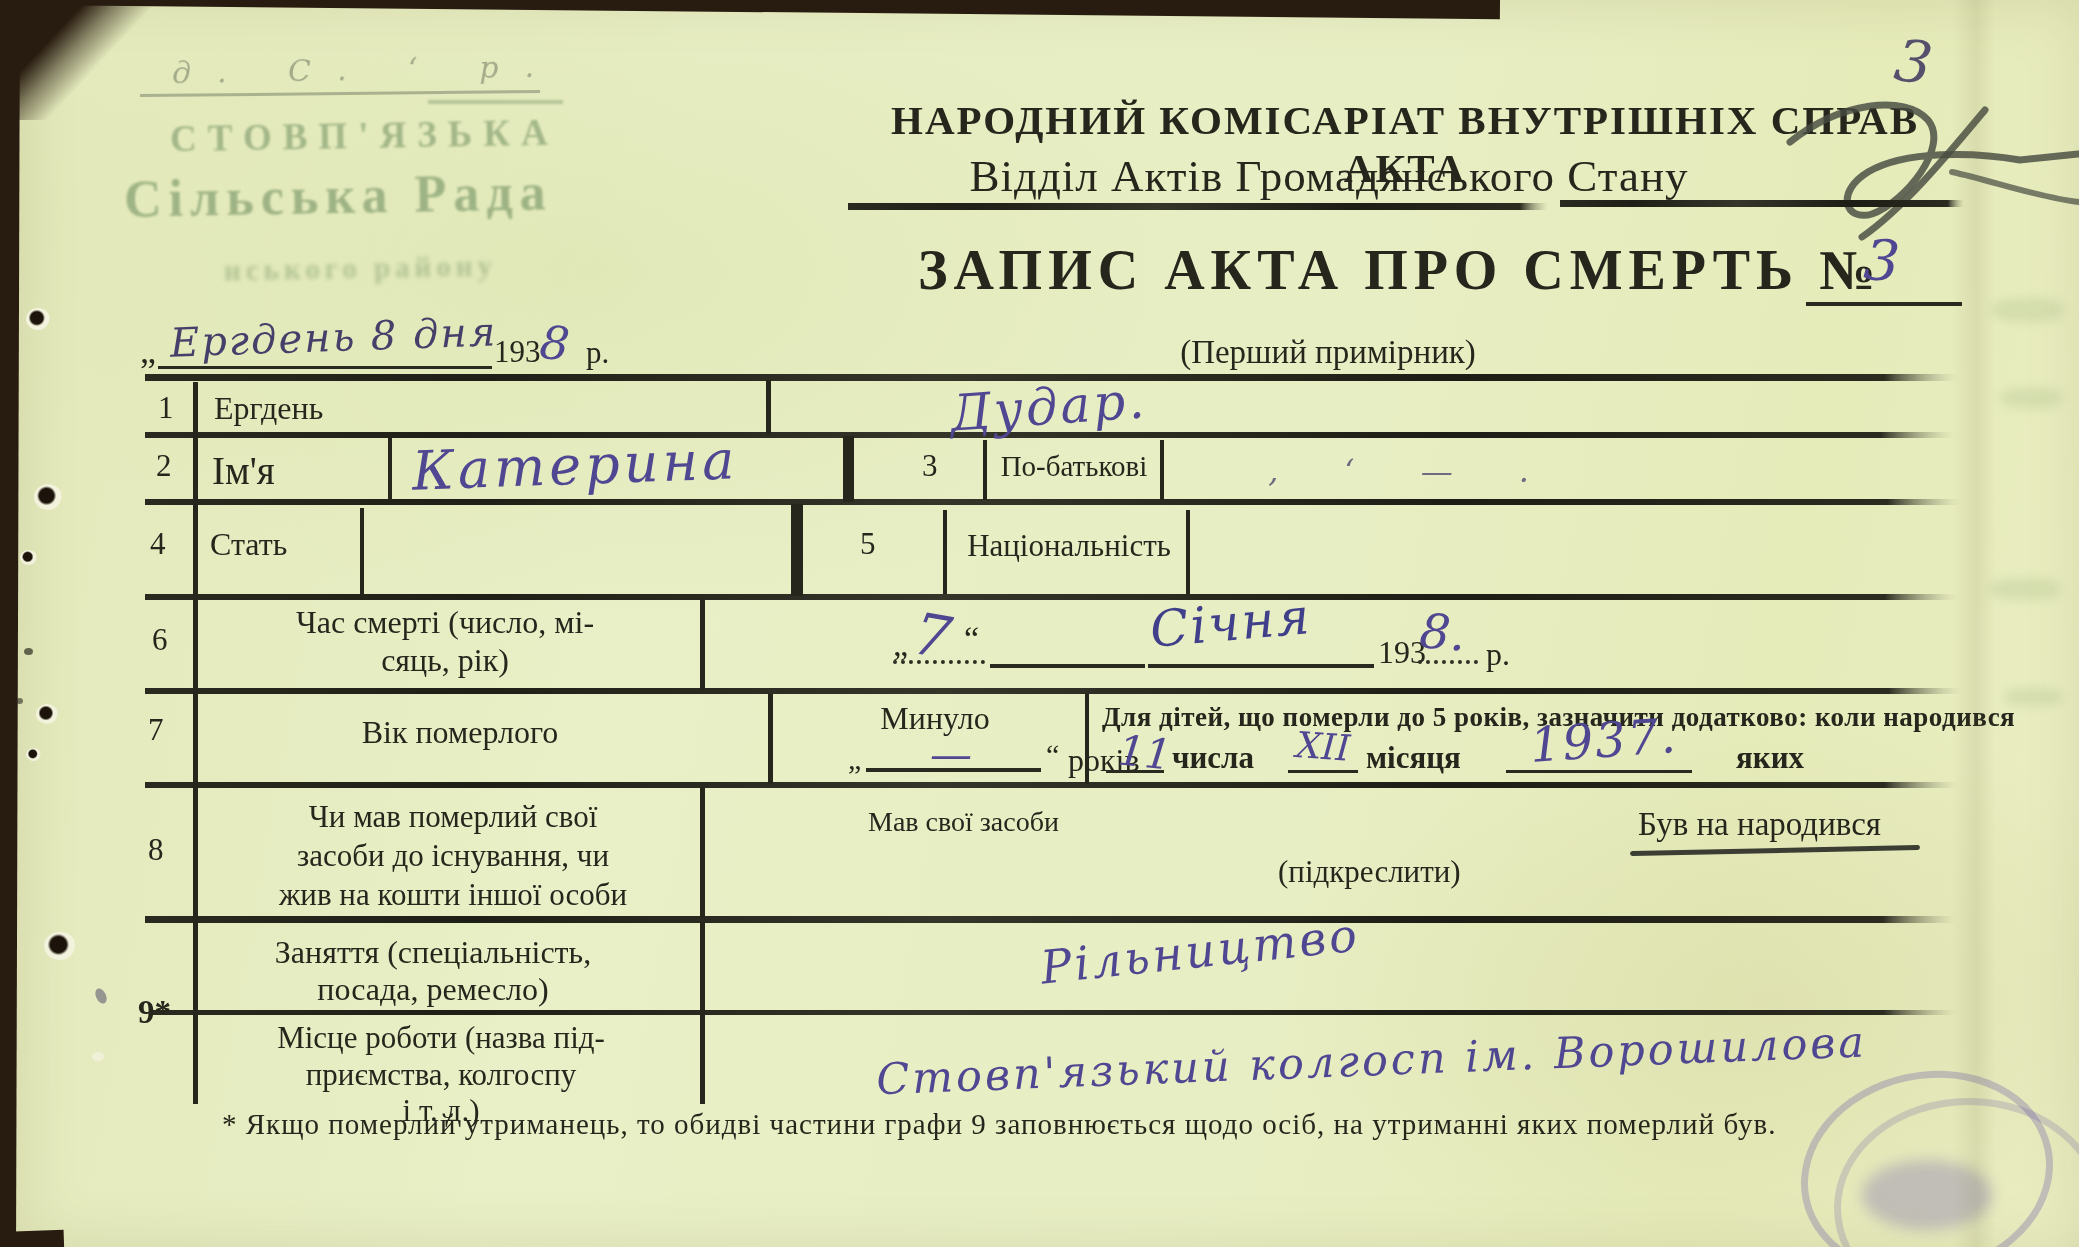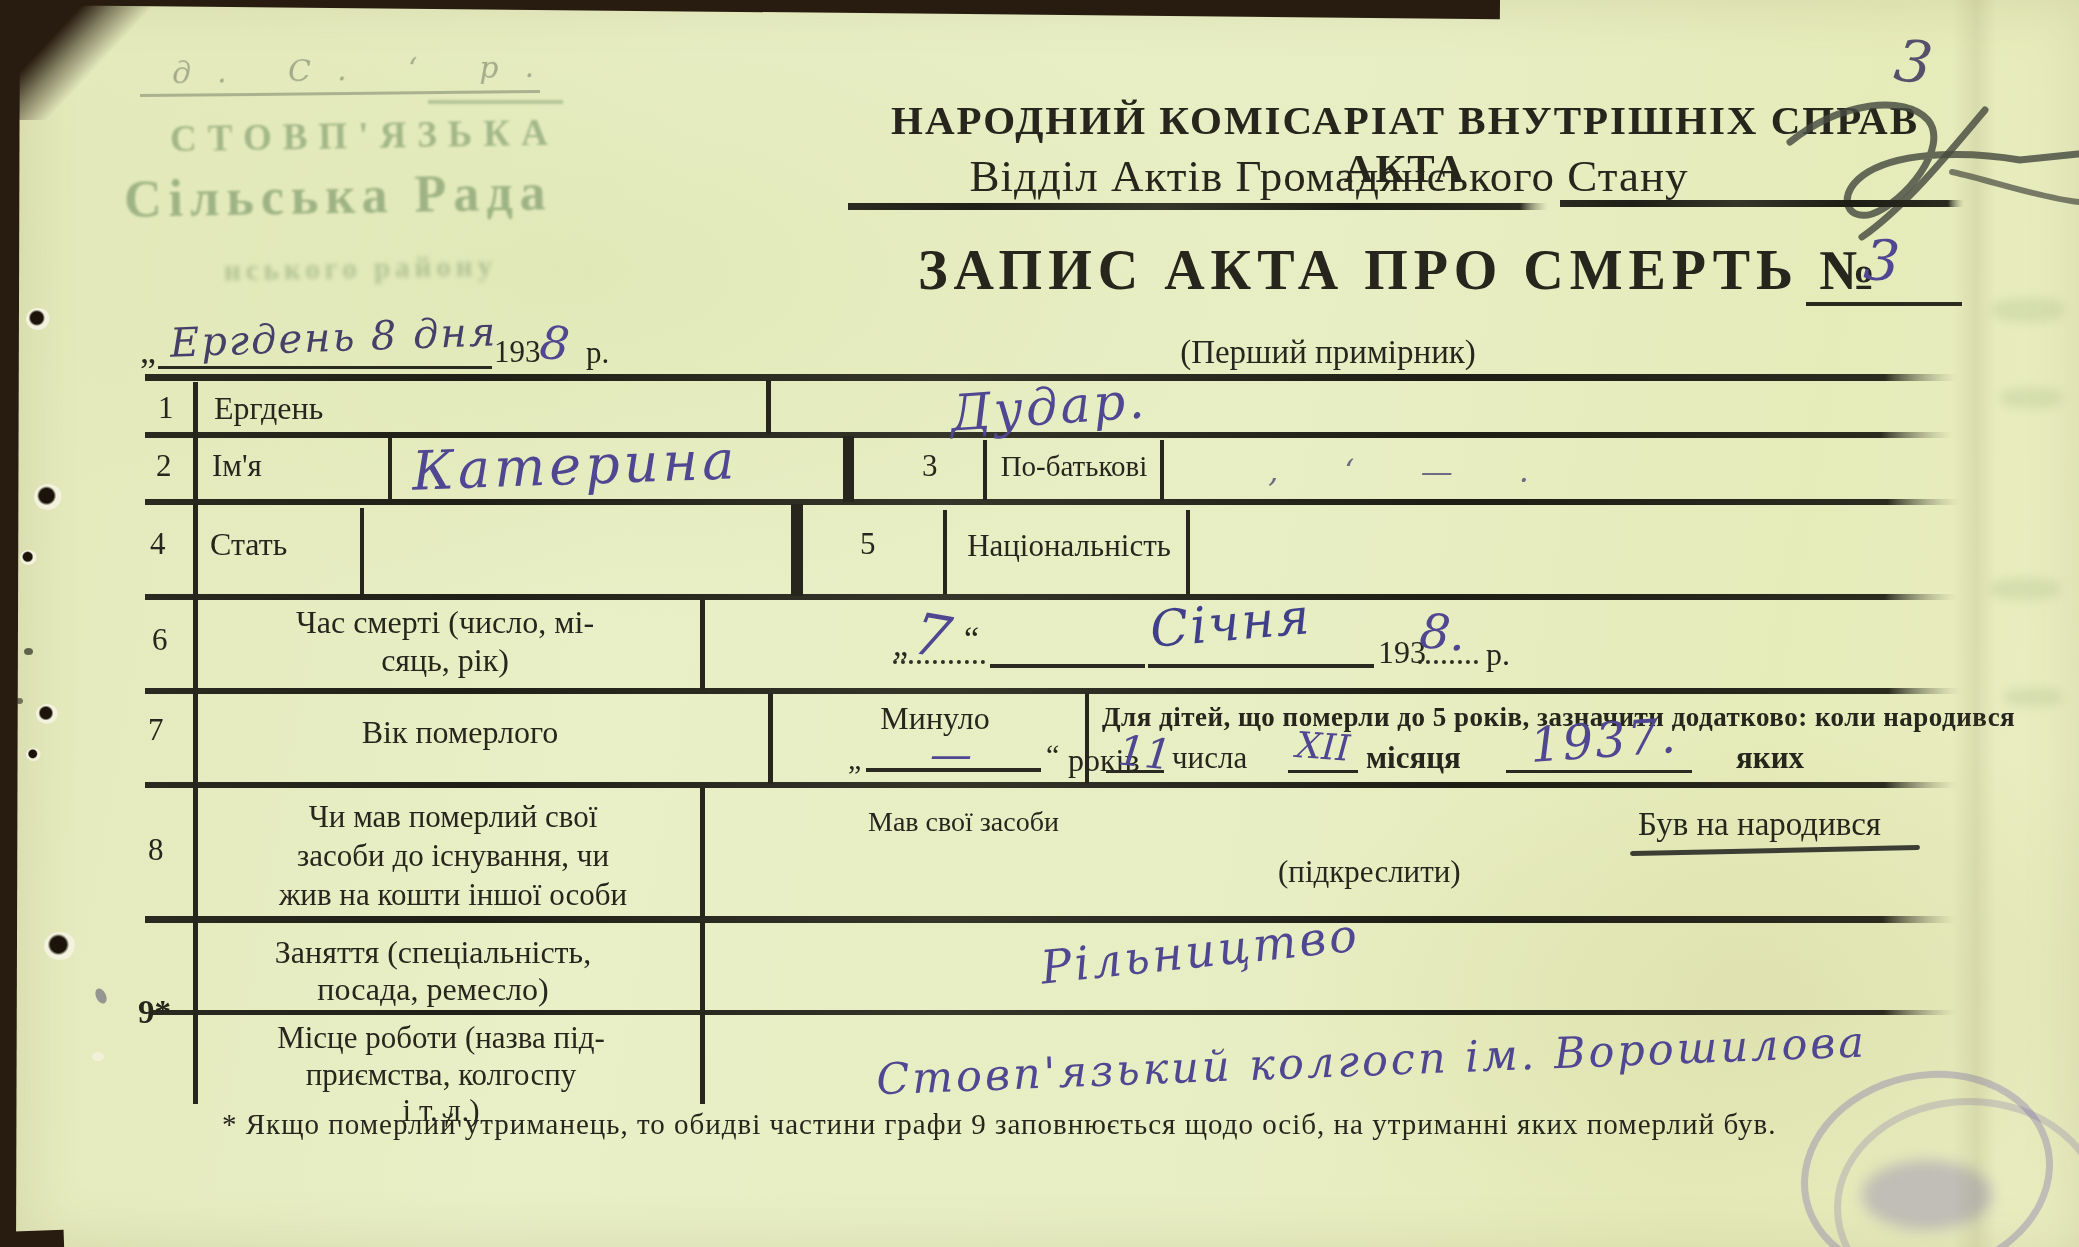--- a/index.html
+++ b/index.html
@@ -106,21 +106,21 @@
 <div class="abs vrule" style="left:768px;top:694px;width:5px;height:90px"></div>
 <div class="abs vrule" style="left:1085px;top:694px;width:4px;height:90px"></div>
 <div class="abs vrule" style="left:700px;top:788px;width:5px;height:130px"></div>
 <div class="abs vrule" style="left:700px;top:922px;width:5px;height:182px"></div>
 
 <div class="abs printed" style="left:158px;top:390px;font-size:31px">1</div>
 <div class="abs printed" style="left:214px;top:390px;font-size:32px">Ергдень</div>
 <div class="abs hw" style="left:950px;top:378px;font-size:50px;letter-spacing:3px;transform:rotate(-4deg)">Дудар.</div>
 
 <div class="abs printed" style="left:156px;top:448px;font-size:31px">2</div>
-<div class="abs printed" style="left:212px;top:448px;font-size:31px">Ім'я</div>
+<div class="abs printed" style="left:212px;top:448px;font-size:39px">Ім'я</div>
 <div class="abs hw" style="left:412px;top:434px;font-size:54px;letter-spacing:4px;transform:rotate(-2deg)">Катерина</div>
 <div class="abs printed" style="left:922px;top:448px;font-size:31px">3</div>
 <div class="abs printed ctr" style="left:992px;top:450px;width:164px;font-size:29px">По-батькові</div>
 <div class="abs hw" style="left:1268px;top:452px;font-size:32px;letter-spacing:28px;color:rgba(68,63,106,.75)">‚  ‘   — .</div>
 
 <div class="abs printed" style="left:150px;top:526px;font-size:31px">4</div>
 <div class="abs printed" style="left:210px;top:526px;font-size:32px">Стать</div>
 <div class="abs printed" style="left:860px;top:526px;font-size:31px">5</div>
 <div class="abs printed ctr" style="left:956px;top:528px;width:226px;font-size:31px">Національність</div>
 
@@ -143,21 +143,21 @@
 <div class="abs printed ctr" style="left:215px;top:714px;width:490px;font-size:32px">Вік померлого</div>
 <div class="abs printed ctr" style="left:790px;top:700px;width:290px;font-size:32px">Минуло</div>
 <div class="abs printed" style="left:848px;top:742px;font-size:30px">„</div>
 <div class="abs fill-line" style="left:866px;top:768px;width:175px"></div>
 <div class="abs hw" style="left:930px;top:730px;font-size:42px">—</div>
 <div class="abs printed" style="left:1046px;top:738px;font-size:30px">“</div>
 <div class="abs printed" style="left:1068px;top:742px;font-size:32px">років</div>
 <div class="abs printed" style="left:1102px;top:702px;width:985px;font-size:27px;font-weight:600;letter-spacing:.5px">Для дітей, що померли до 5 років, зазначити додатково: коли народився</div>
 <div class="abs hw" style="left:1118px;top:728px;font-size:42px;transform:rotate(6deg)">11</div>
 <div class="abs fill-line" style="left:1106px;top:770px;width:58px;height:3px"></div>
-<div class="abs printed" style="left:1172px;top:740px;font-size:31px;font-weight:400">числа</div>
+<div class="abs printed" style="left:1172px;top:740px;font-size:31px;font-weight:700">числа</div>
 <div class="abs hw" style="left:1296px;top:726px;font-size:36px;transform:rotate(4deg)">ХІІ</div>
 <div class="abs fill-line" style="left:1288px;top:770px;width:70px;height:3px"></div>
 <div class="abs printed" style="left:1366px;top:740px;font-size:31px;font-weight:600">місяця</div>
 <div class="abs hw" style="left:1530px;top:712px;font-size:48px;letter-spacing:2px;transform:rotate(-4deg)">1937.</div>
 <div class="abs fill-line" style="left:1506px;top:770px;width:186px;height:3px"></div>
 <div class="abs printed" style="left:1736px;top:740px;font-size:31px;font-weight:600">яких</div>
 
 <div class="abs printed" style="left:148px;top:832px;font-size:31px">8</div>
 <div class="abs printed ctr pre" style="left:212px;top:798px;width:482px;font-size:31px;line-height:1.25">Чи мав померлий свої
 засоби до існування, чи

